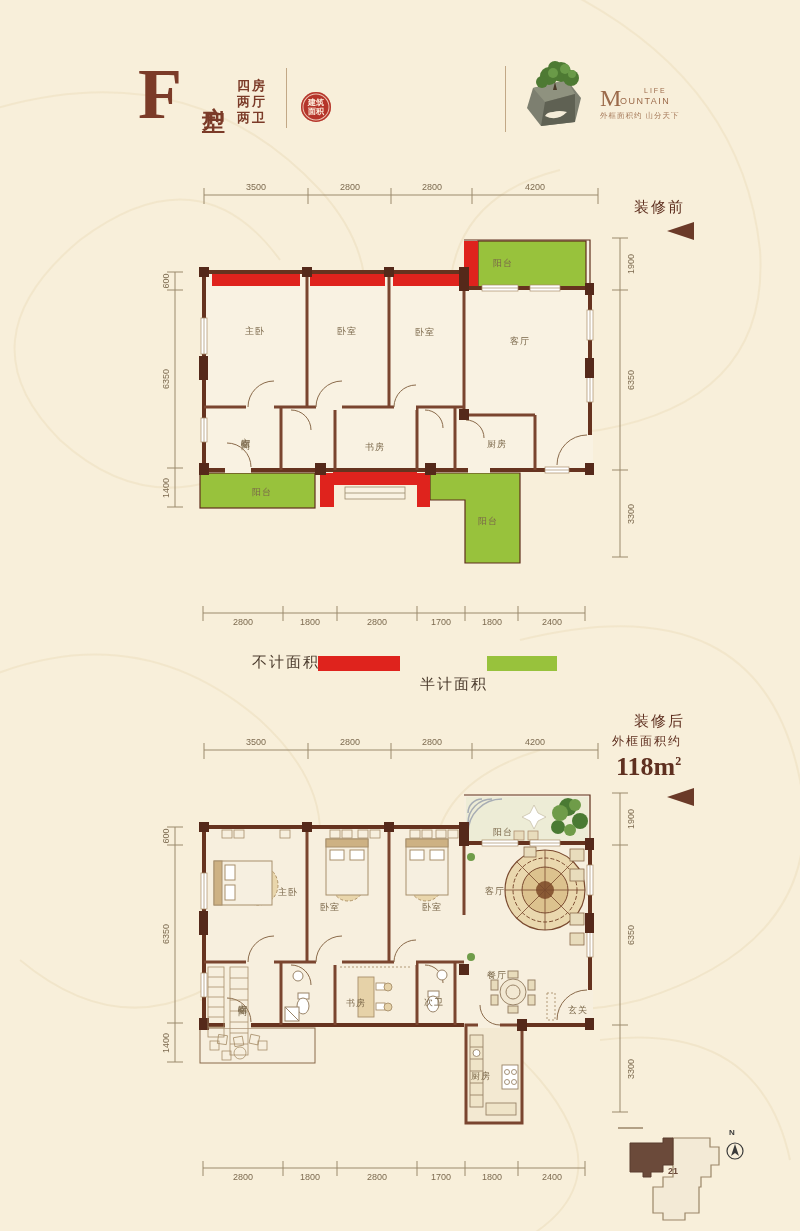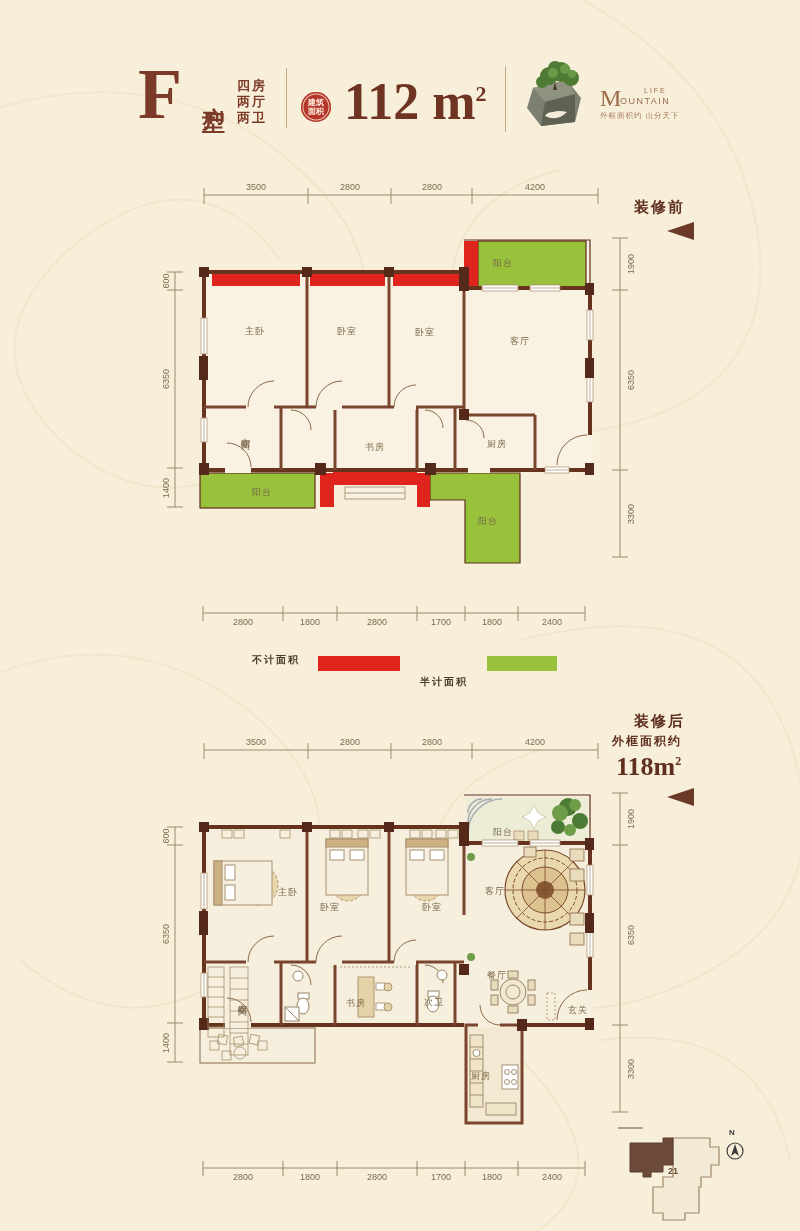--- a/index.html
+++ b/index.html
@@ -6,22 +6,22 @@
   #page{position:relative;width:800px;height:1231px;background:#f8efda;overflow:hidden;
         font-family:"Liberation Sans","DejaVu Sans",sans-serif;}
   .abs{position:absolute;}
   .dim{position:absolute;transform:translate(-50%,-50%);font-size:9px;color:#7d6b50;white-space:nowrap;}
   .dimv{position:absolute;transform:translate(-50%,-50%) rotate(-90deg);font-size:9px;color:#7d6b50;white-space:nowrap;}
   .room{position:absolute;transform:translate(-50%,-50%);font-size:9px;color:#7a6749;letter-spacing:1px;white-space:nowrap;}
   .roomv{position:absolute;transform:translate(-50%,-50%);font-size:9px;color:#7a6749;writing-mode:vertical-rl;letter-spacing:2px;white-space:nowrap;}
   .serif{font-family:"Liberation Serif","DejaVu Serif",serif;}
   .brown{color:#7b3b28;}
   .arrow-left{width:0;height:0;border-top:9px solid transparent;border-bottom:9px solid transparent;border-right:27px solid #6b3a28;}
-  .legend-label{position:absolute;font-size:10px;font-weight:bold;color:#4a3a2c;letter-spacing:2px;}
-  .plan-tag{position:absolute;font-size:15px;font-weight:bold;color:#5f3categorya;color:#5f3020;letter-spacing:2px;}
+  .legend-label{position:absolute;font-size:15px;font-weight:normal;color:#4a3a2c;letter-spacing:2px;}
+  .plan-tag{position:absolute;font-size:15px;font-weight:normal;color:#5f3categorya;color:#5f3020;letter-spacing:2px;}
 </style>
 </head>
 <body>
 
 <div id="page">
 
   <svg class="abs" style="left:0;top:0" width="800" height="1231" viewBox="0 0 800 1231">
     <g fill="none" stroke="#efe2c4" stroke-width="2" opacity="0.7">
       <path d="M-40,120 Q180,40 320,190 Q420,300 300,430 Q170,540 60,440 Q-40,340 80,240 Q200,150 280,260"></path>
       <path d="M520,-30 Q740,60 760,250 Q770,400 600,430 Q470,450 450,320 Q440,200 560,170"></path>
@@ -46,23 +46,20 @@
 
   <div class="abs" style="left:286px;top:68px;width:1px;height:60px;background:#c2a886"></div>
 
   <div class="abs" style="left:301px;top:92px;width:30px;height:30px;border-radius:50%;background:#b5352a;
        box-shadow:inset 0 0 0 1.5px #b5352a, inset 0 0 0 2.5px rgba(255,240,220,.75);
        display:flex;flex-direction:column;align-items:center;justify-content:center">
     <div style="font-size:8px;color:#fdeedd;line-height:9px;font-weight:bold">建筑</div>
     <div style="font-size:8px;color:#fdeedd;line-height:9px;font-weight:bold">面积</div>
   </div>
 
-  <div class="abs serif" style="left:344px;top:76px;font-size:52px;font-weight:bold;color:#6f3322;line-height:1">
-    <span>112 m</span><sup style="font-size:22px">2</sup>
-  </div>
 
   <div class="abs" style="left:505px;top:66px;width:1px;height:66px;background:#c2a886"></div>
 
   <svg class="abs" style="left:515px;top:60px" width="80" height="72" viewBox="0 0 80 72">
     <polygon points="18,28 52,20 66,38 60,62 26,66 12,48" fill="#7d7f70"></polygon>
     <polygon points="18,28 52,20 60,34 30,42" fill="#8f927f"></polygon>
     <polygon points="30,42 60,34 60,62 26,66" fill="#5f6153"></polygon>
     <path d="M30,56 Q42,62 52,52 Q44,50 38,52 Q32,52 30,56 Z" fill="#f4ecd8"></path>
     <g fill="#4e7a33">
       <circle cx="34" cy="16" r="9"></circle>

